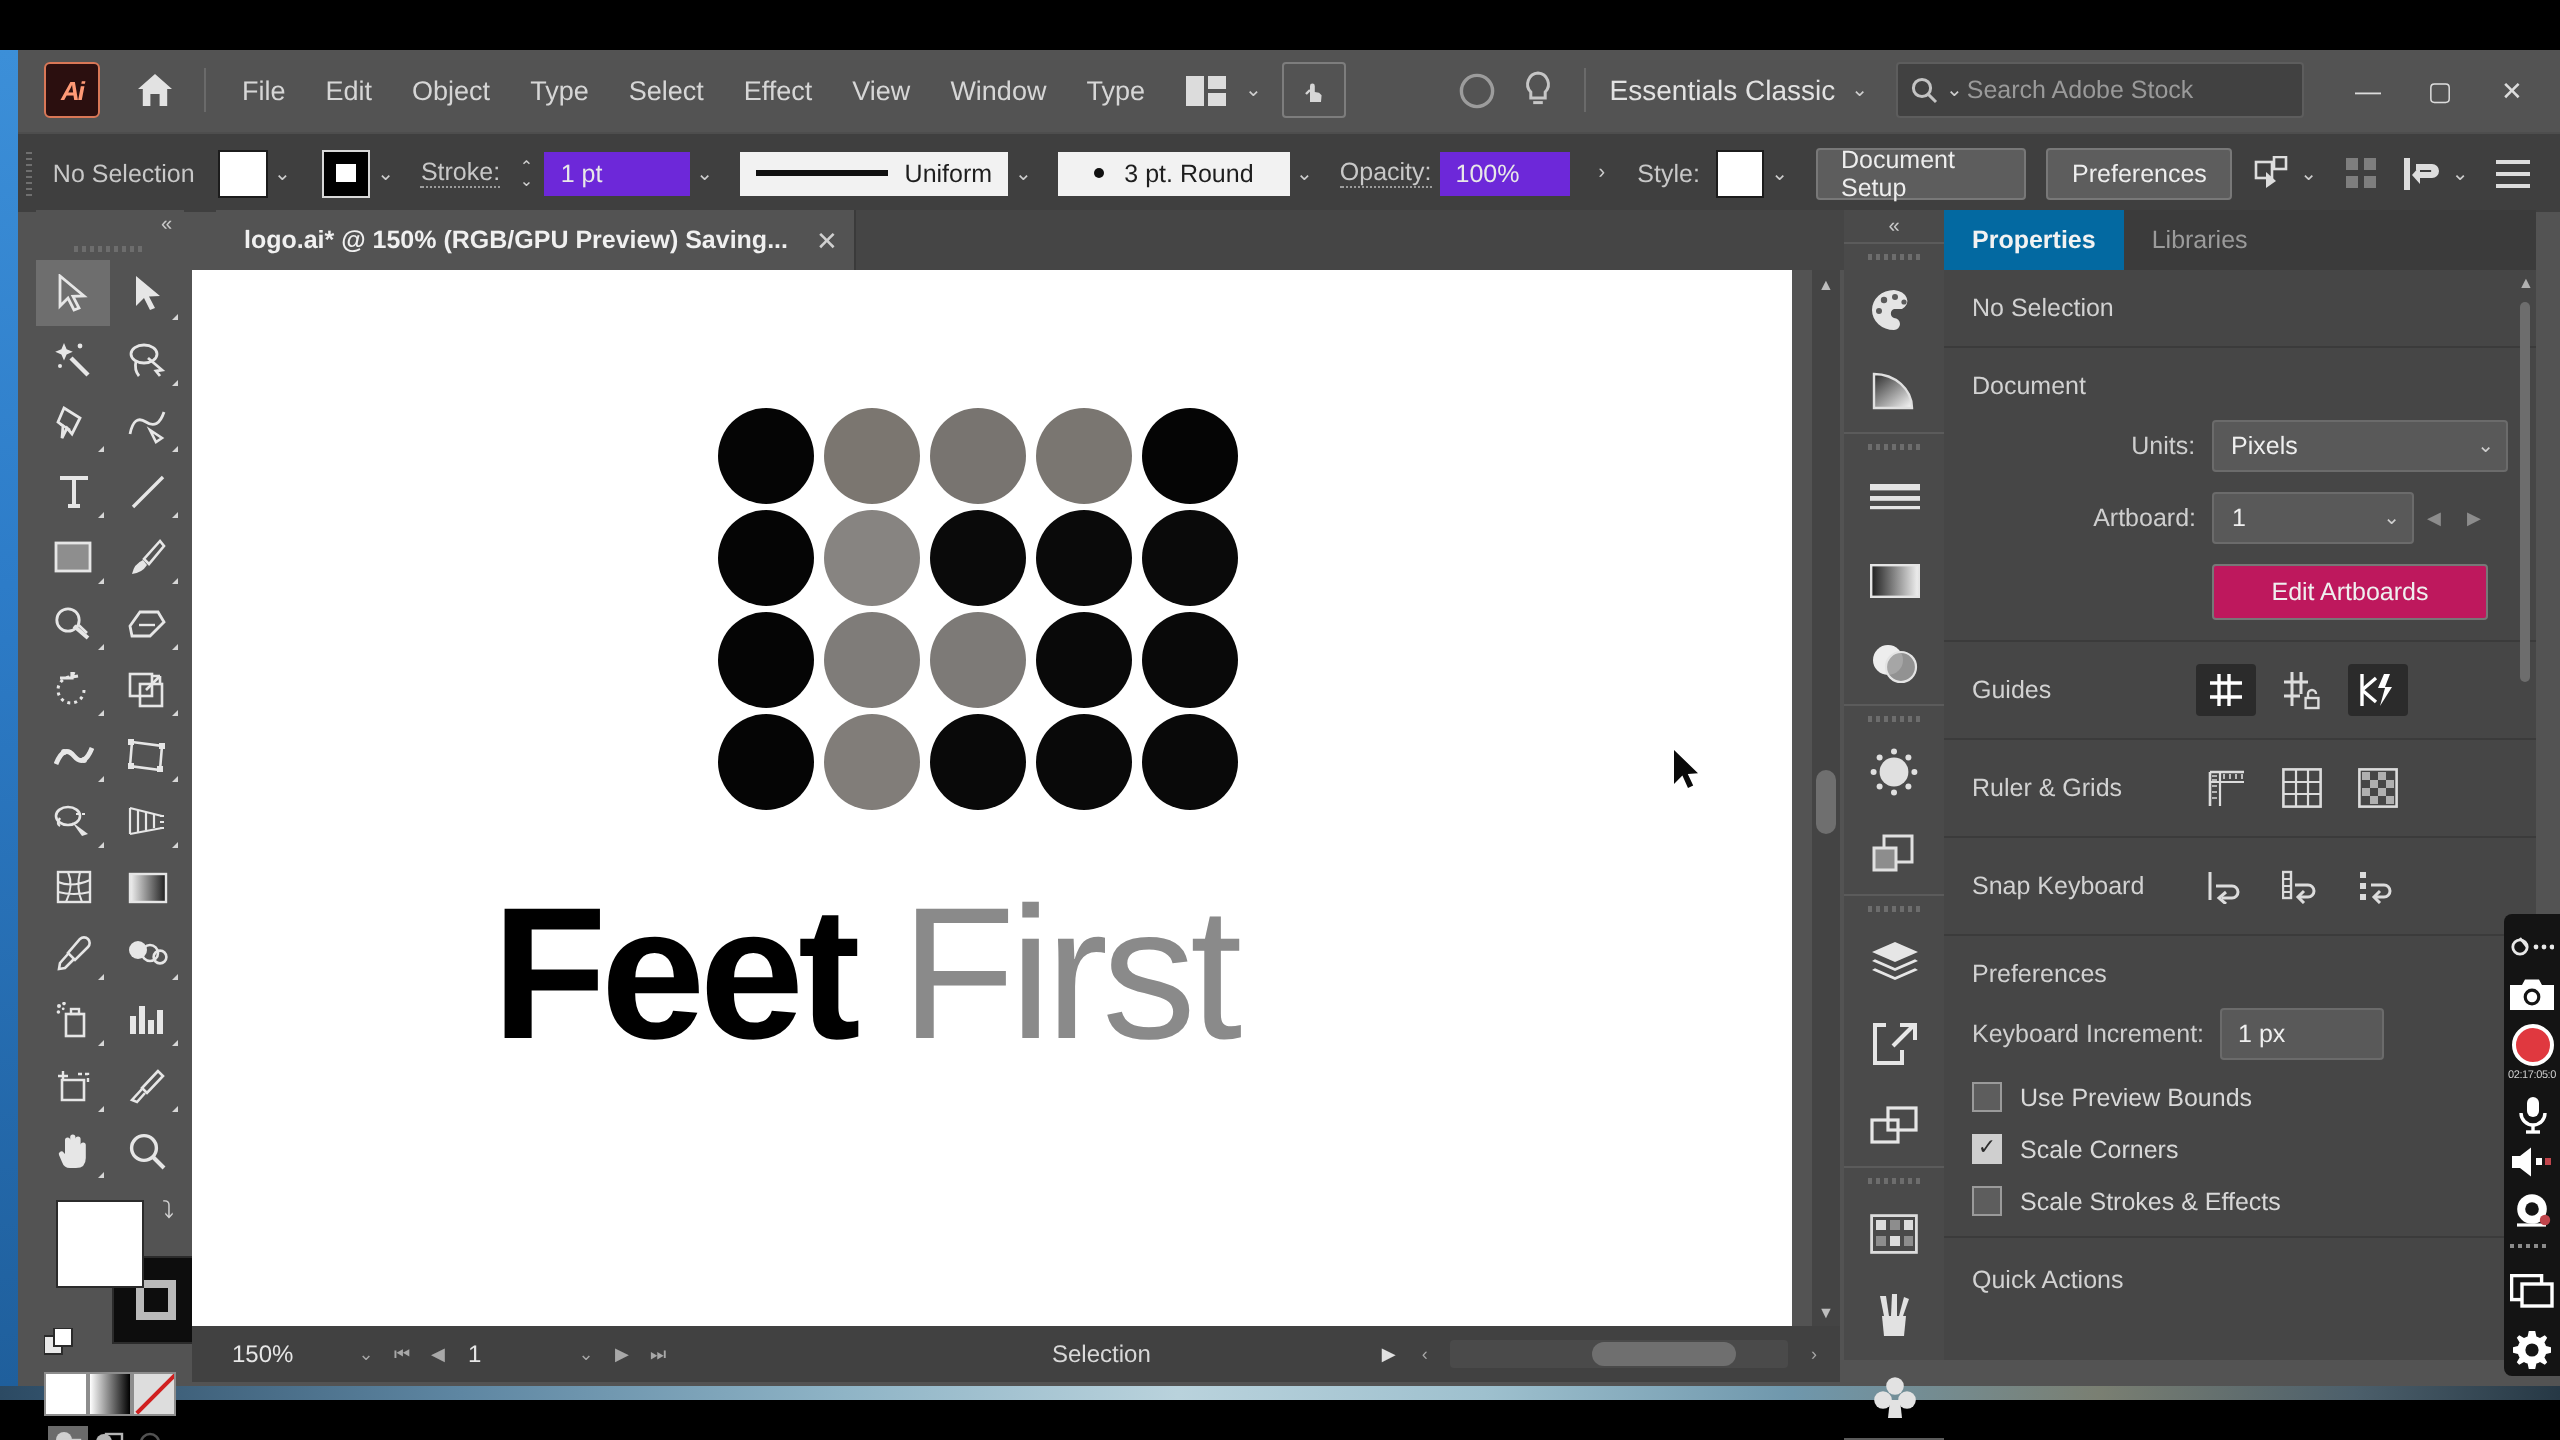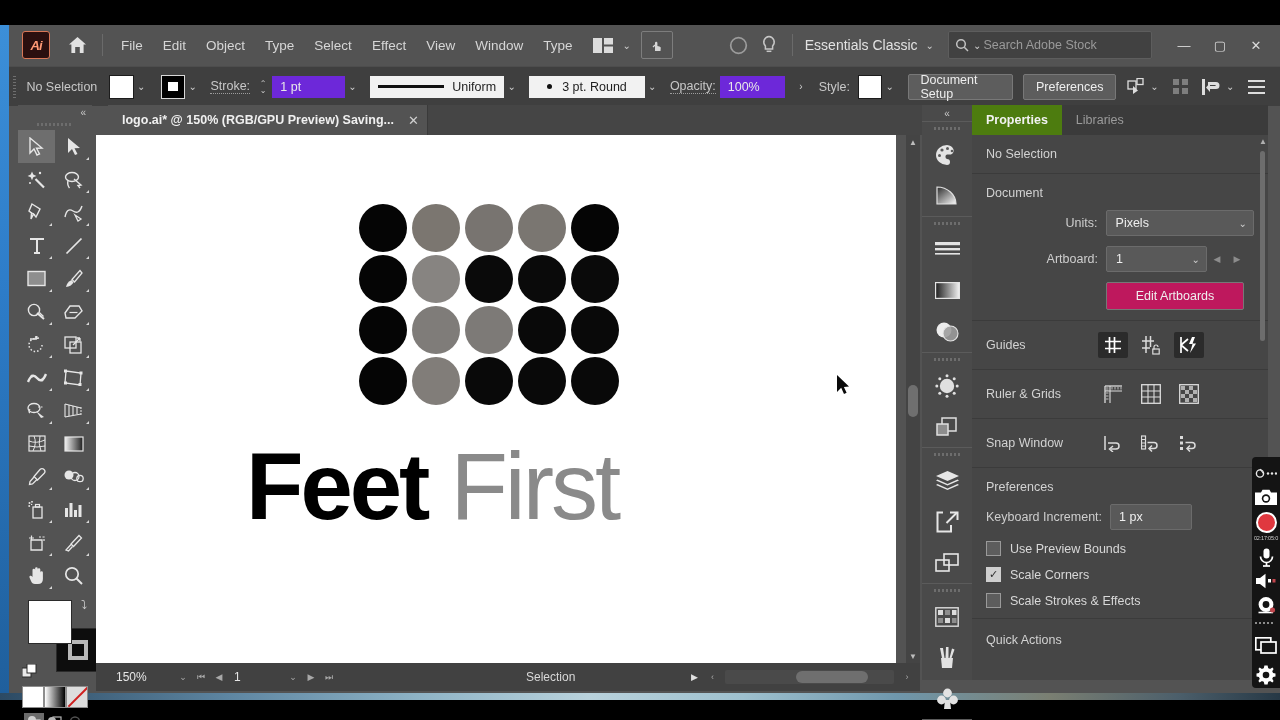--- a/index.html
+++ b/index.html
@@ -128,21 +128,21 @@
   .rail-collapse{height:16px;display:flex;align-items:center;justify-content:center;color:#c9c9c9;font-size:10px;}
   .rail-group{border-top:1px solid #5b5b5b;}
   .rail-dots{height:12px;background:repeating-linear-gradient(90deg,#6d6d6d 0 2px,transparent 2px 4px);
      background-size:26px 3px;background-repeat:no-repeat;background-position:center;}
   .rail-ico{height:41px;display:flex;align-items:center;justify-content:center;}
 
   
   .props{position:absolute;left:972px;top:105px;width:296px;height:575px;background:#464646;}
   .ptabs{height:30px;background:#3b3b3b;display:flex;align-items:stretch;}
   .ptab{display:flex;align-items:center;padding:0 14px;font-size:12.5px;color:#9b9b9b;}
-  .ptab.act{background:#4d7c0f;color:#f2f2f2;font-weight:bold;}
+  .ptab.act{background:#0369a1;color:#f2f2f2;font-weight:bold;}
   .psec{padding:10px 14px;border-bottom:1px solid #3b3b3b;}
   .psec-title{color:#d2d2d2;font-size:12.5px;}
   .prow{display:flex;align-items:center;margin-top:10px;}
   .plabel{color:#cecece;font-size:12.5px;text-align:right;width:112px;margin-right:8px;}
   .psel{height:24px;background:#595959;border:1px solid #6b6b6b;border-radius:2px;
      display:flex;align-items:center;justify-content:space-between;padding:0 6px 0 9px;
      color:#efefef;font-size:12.5px;}
   .pnav{width:20px;height:22px;display:flex;align-items:center;justify-content:center;color:#8c8c8c;font-size:9px;}
   .pbtn{height:26px;background:#be185d;border:1px solid #777;border-radius:2px;color:#efefef;
      font-size:12.5px;display:flex;align-items:center;justify-content:center;}
@@ -866,21 +866,21 @@
                 <rect x="6" y="14" width="4" height="4"></rect>
                 <rect x="14" y="14" width="4" height="4"></rect>
               </g>
             </svg>
         </div>
       </div>
     </div>
 
     <div class="psec" style="padding-top:11px;padding-bottom:11px">
       <div class="prow-ico" style="margin-top:0">
-        <span class="psec-title" style="width:104px">Snap Window</span>
+        <span class="psec-title" style="width:104px">Snap Keyboard</span>
         <div class="pico">
           <svg width="21" height="18" viewBox="0 0 21 18">
               <path d="M2 2 L2 16" stroke="#dcdcdc" stroke-width="1.5"></path>
               <path d="M5 9 L13 9 A3 3 0 0 1 13 15 L8 15" fill="none" stroke="#dcdcdc" stroke-width="1.5"></path>
               <path d="M10 12 L6.5 15 L10 18" fill="none" stroke="#dcdcdc" stroke-width="1.5"></path>
             </svg>
         </div>
         <div class="pico">
           <svg width="21" height="18" viewBox="0 0 21 18">
               <rect x="0.5" y="2" width="4" height="13" fill="none" stroke="#dcdcdc" stroke-width="1.2"></rect>

